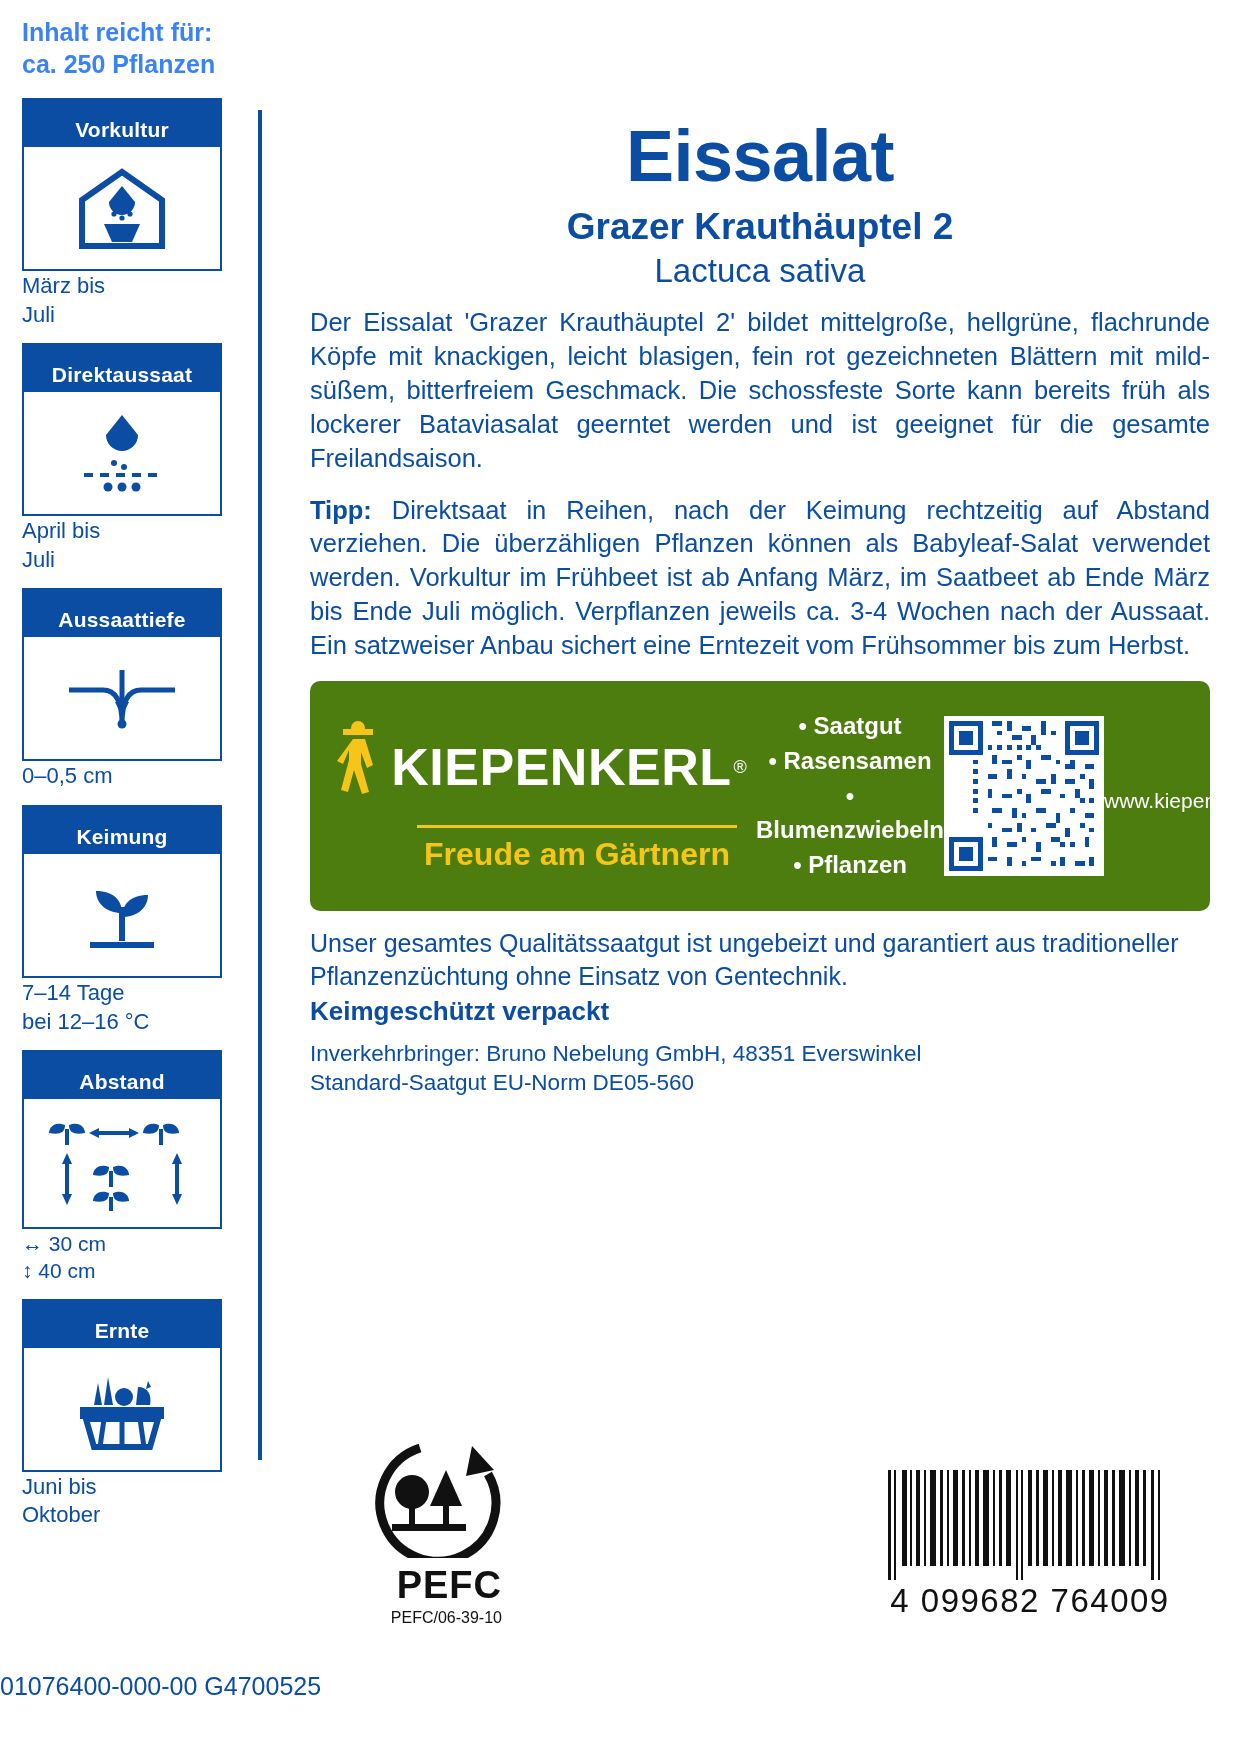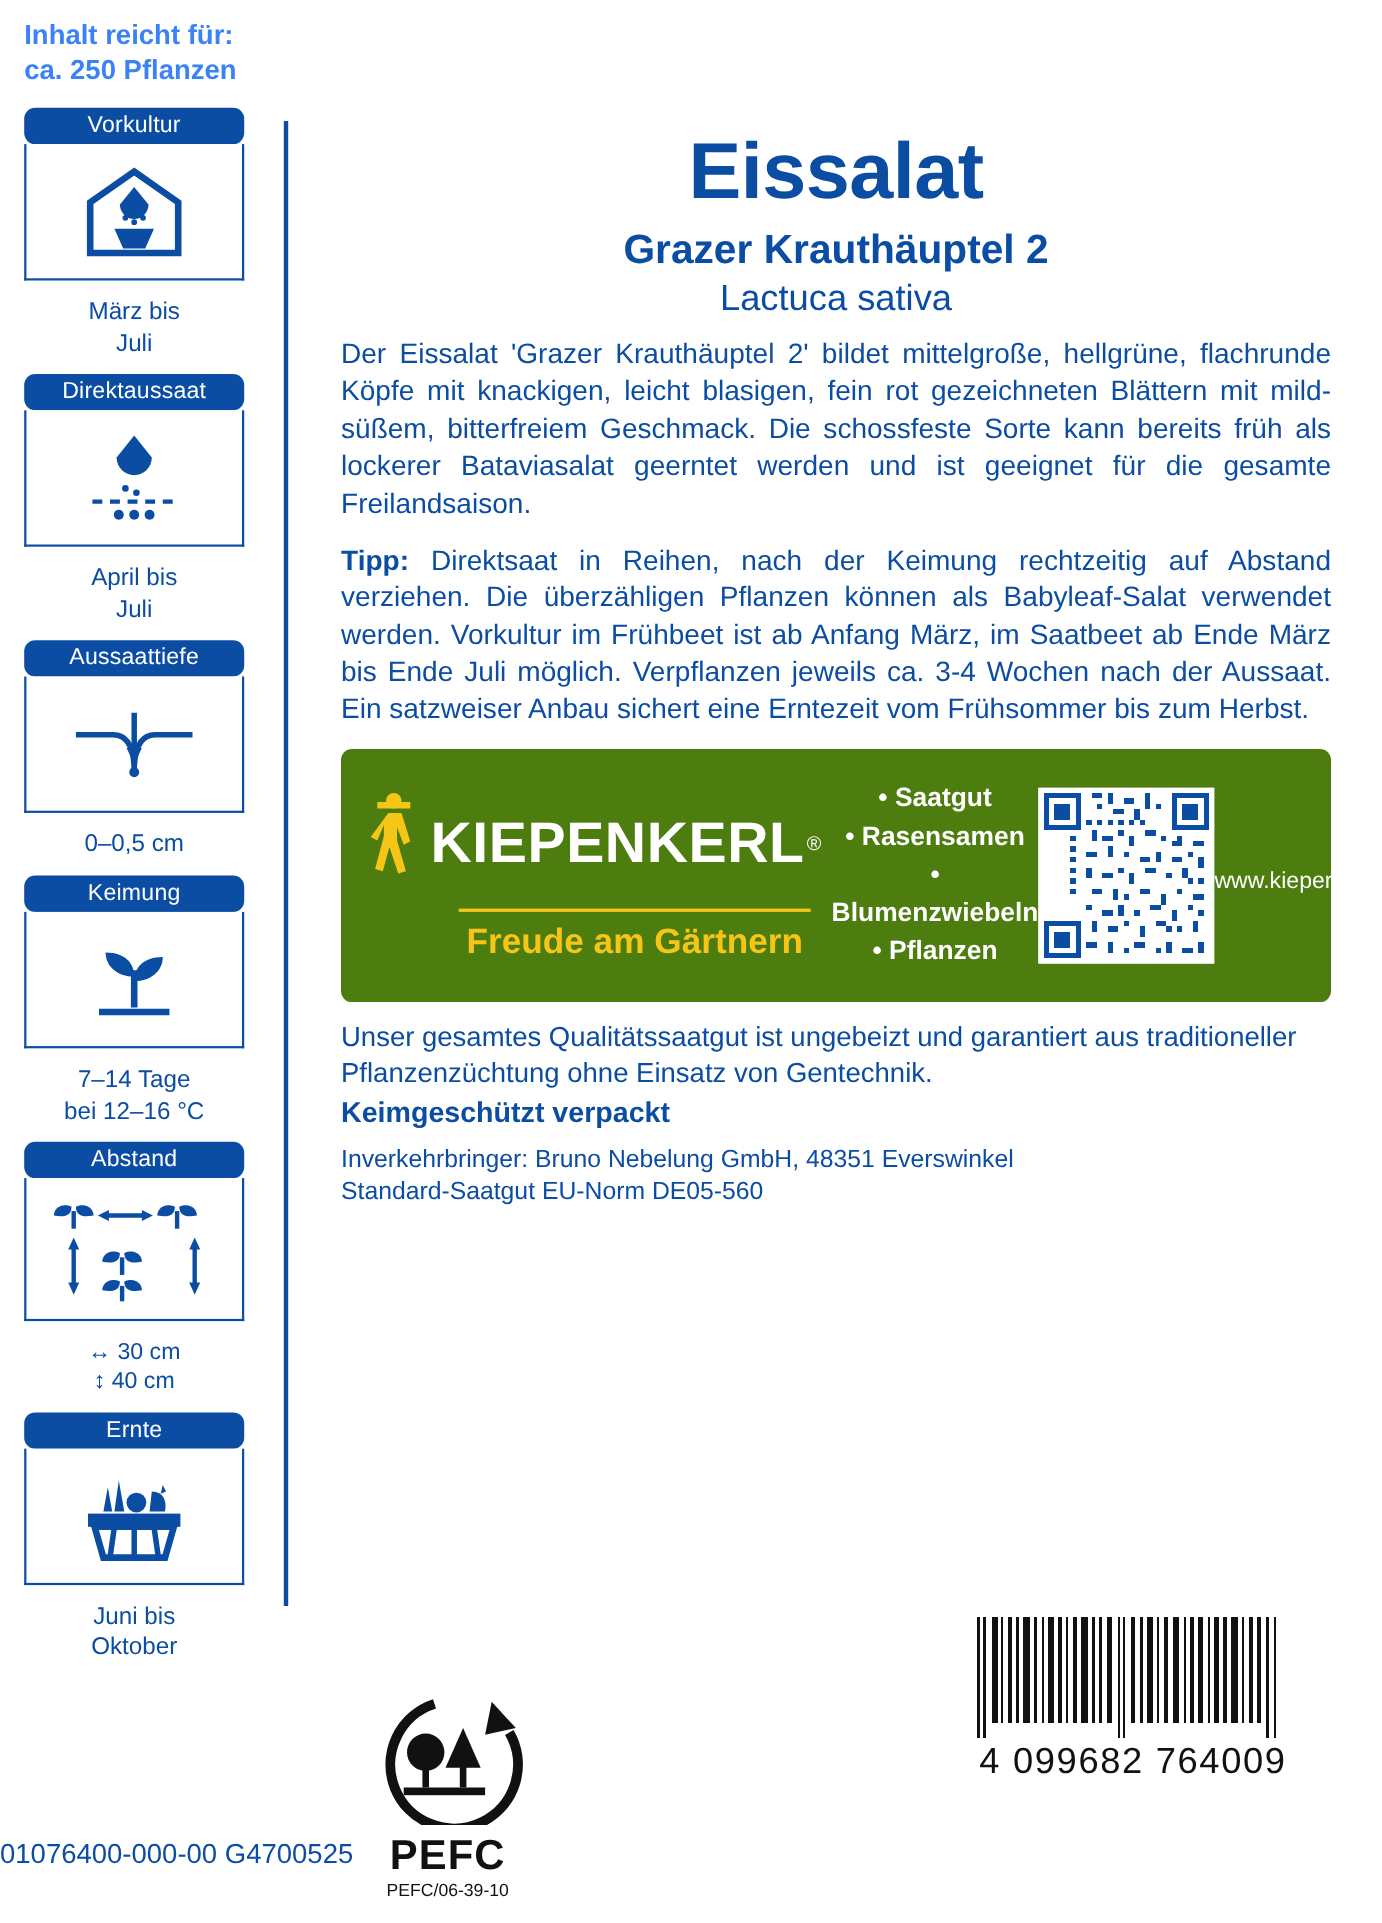--- a/index.html
+++ b/index.html
@@ -39,42 +39,41 @@
     white-space: pre-line;
   }
   .icon-block {
     width: 200px;
     margin-bottom: 14px;
   }
   .icon-header {
     background: #0b4da2;
     color: #ffffff;
     font-size: 21px;
-    font-weight: normal;
+    font-weight: bold;
     text-align: center;
-    padding: 4px 0 5px 0;
+    padding: 20px 0 5px 0;
     letter-spacing: 0.2px;
-    border-radius: 10px;
   }
   .icon-box {
     border: 2px solid #0b4da2;
     border-top: none;
     height: 122px;
     display: flex;
     align-items: center;
     justify-content: center;
     background: #fff;
   }
   .icon-box.tall { height: 128px; }
   .icon-caption {
-    text-align: center;
+    text-align: left;
     font-size: 22px;
     line-height: 1.3;
     color: #0b4da2;
-    padding-top: 14px;
+    padding-top: 1px;
     white-space: pre-line;
   }
   .icon-caption.small { font-size: 21px; }
 
   .divider {
     position: absolute;
     left: 258px;
     top: 110px;
     width: 4px;
     height: 1350px;
@@ -214,23 +213,23 @@
     font-size: 22.5px;
     line-height: 1.3;
     color: #0b4da2;
     margin: 0;
   }
 
   
   .pefc {
     position: absolute;
     left: 312px;
-    top: 1541px;
+    top: 1440px;
     width: 190px;
-    text-align: center;
+    text-align: right;
   }
   .pefc-name {
     font-size: 38px;
     font-weight: bold;
     color: #111;
     letter-spacing: 1px;
     margin-top: 2px;
   }
   .pefc-code {
     font-size: 16px;

